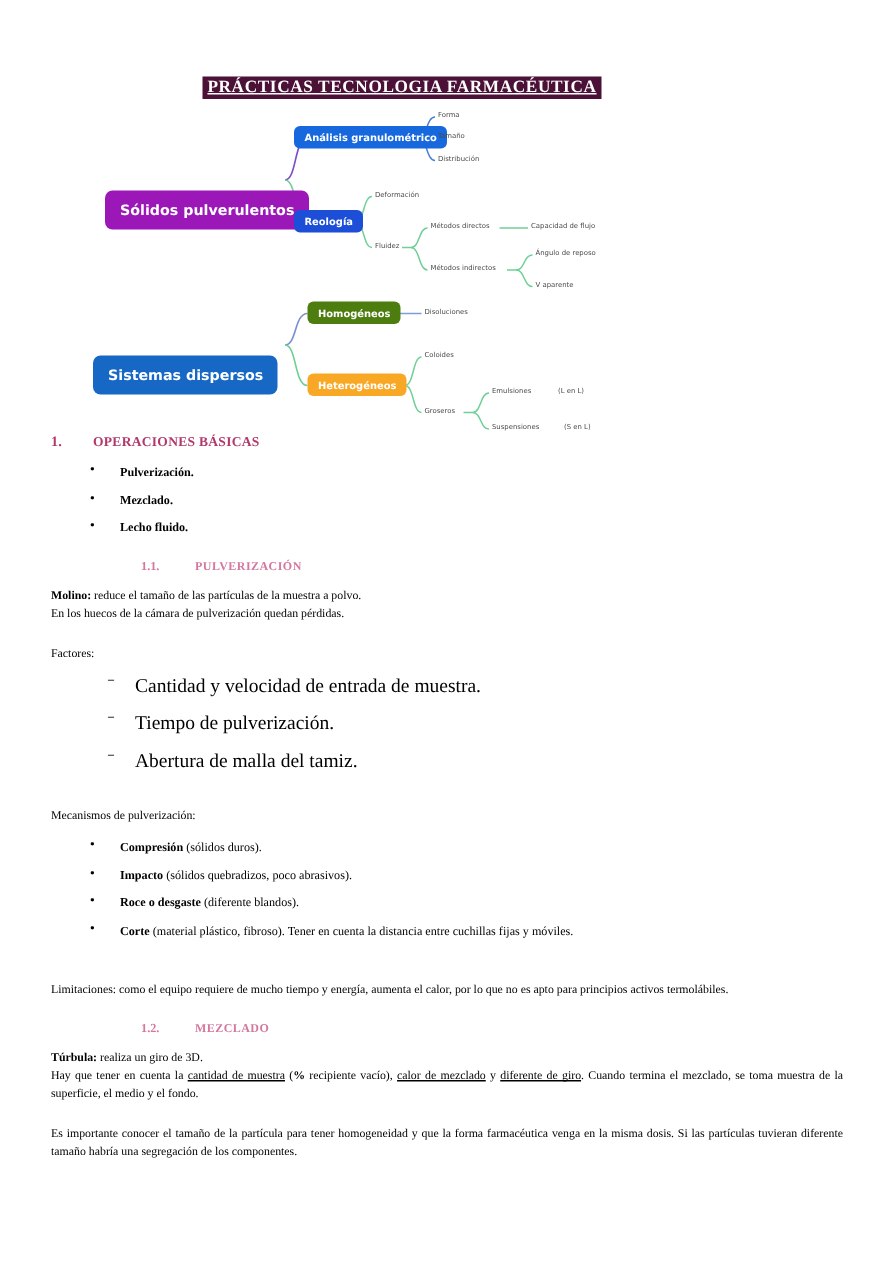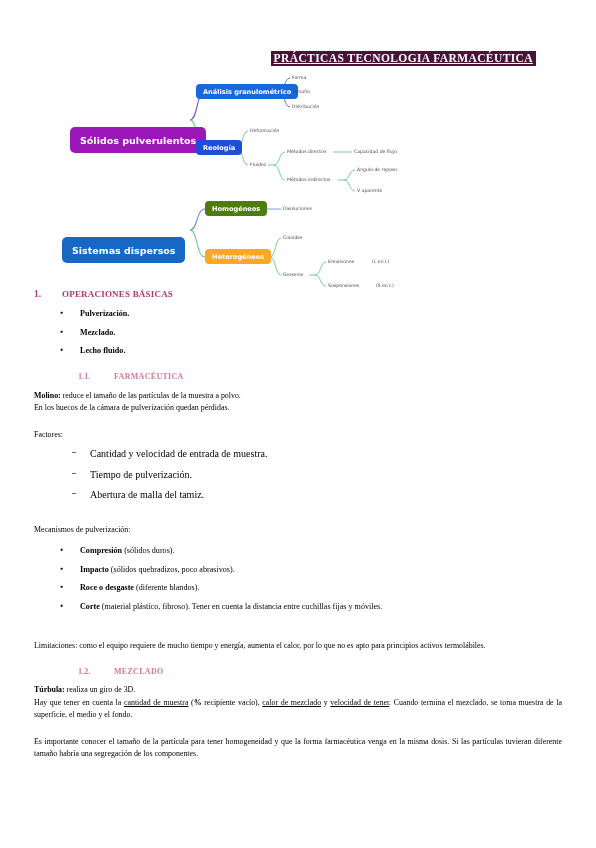--- a/index.html
+++ b/index.html
@@ -15,21 +15,21 @@
     color: #000000;
     overflow: hidden;
   }
 
   
   .title-wrap {
     position: absolute;
     top: 48px;
     left: 0;
     width: 536px;
-    text-align: right;
+    text-align: center;
   }
   .doc-title {
     display: inline-block;
     background: #4b1136;
     color: #ffffff;
     font-weight: bold;
     font-size: 11.5px;
     letter-spacing: 0.4px;
     padding: 1px 3px 2px 3px;
     text-decoration: underline;
@@ -116,21 +116,21 @@
     letter-spacing: 0.2px;
   }
   .h2row {
     display: flex;
     align-items: baseline;
     color: #d4789f;
     font-weight: bold;
     font-variant: small-caps;
     margin: 14px 0 7px 44px;
   }
-  .h2num { width: 36px; font-size: 8.2px; font-variant: normal;}
+  .h2num { width: 36px; font-size: 8.2px; font-variant: normal; margin-left: 16px;}
   .h2text { font-size: 8px; letter-spacing: 0.3px; }
 
   ul.dot {
     list-style: none;
     margin: 0 0 0 0;
     padding: 0;
   }
   ul.dot li {
     position: relative;
     padding-left: 46px;
@@ -146,21 +146,21 @@
   }
   ul.dash {
     list-style: none;
     margin: 7px 0 0 0;
     padding: 0;
   }
   ul.dash li {
     position: relative;
     padding-left: 56px;
     margin-bottom: 6px;
-    font-size: 10px;
+    font-size: 13px;
   }
   ul.dash li::before {
     content: "\2013";
     position: absolute;
     left: 38px;
     top: -1px;
     font-weight: bold;
     font-size: 8px;
   }
   .para {
@@ -278,21 +278,21 @@
   </div>
 
   <ul class="dot">
     <li><b>Pulverización.</b></li>
     <li><b>Mezclado.</b></li>
     <li><b>Lecho fluido.</b></li>
   </ul>
 
   <div class="h2row">
     <span class="h2num">1.1.</span>
-    <span class="h2text">FARMACÉUTICA</span>
+    <span class="h2text">PULVERIZACIÓN</span>
   </div>
 
   <p class="para">
     <b>Molino:</b><span> reduce el tamaño de las partículas de la muestra a polvo.</span><br>
     <span>En los huecos de la cámara de pulverización quedan pérdidas.</span>
   </p>
 
   <div class="gap-md"></div>
 
   <p class="para">Factores:</p>
@@ -329,20 +329,20 @@
   <div class="h2row">
     <span class="h2num">1.2.</span>
     <span class="h2text">MEZCLADO</span>
   </div>
 
   <p class="para">
     <b>Túrbula:</b><span> realiza un giro de 3D.</span>
   </p>
 
   <p class="para just" style="margin-top:1px;">
-    <span>Hay que tener en cuenta la </span><u>cantidad de muestra</u><span> (</span><b>%</b><span> recipiente vacío), </span><u>calor de mezclado</u><span> y </span><u>velocidad de tener</u><span>. Cuando termina el mezclado, se toma muestra de la superficie, el medio y el fondo.</span>
+    <span>Hay que tener en cuenta la </span><u>cantidad de muestra</u><span> (</span><b>%</b><span> recipiente vacío), </span><u>calor de mezclado</u><span> y </span><u>diferente de giro</u><span>. Cuando termina el mezclado, se toma muestra de la superficie, el medio y el fondo.</span>
   </p>
 
   <div class="gap-md"></div>
 
   <p class="para just">Es importante conocer el tamaño de la partícula para tener homogeneidad y que la forma farmacéutica venga en la misma dosis. Si las partículas tuvieran diferente tamaño habría una segregación de los componentes.</p>
 
 </div>
 
 </body></html>

